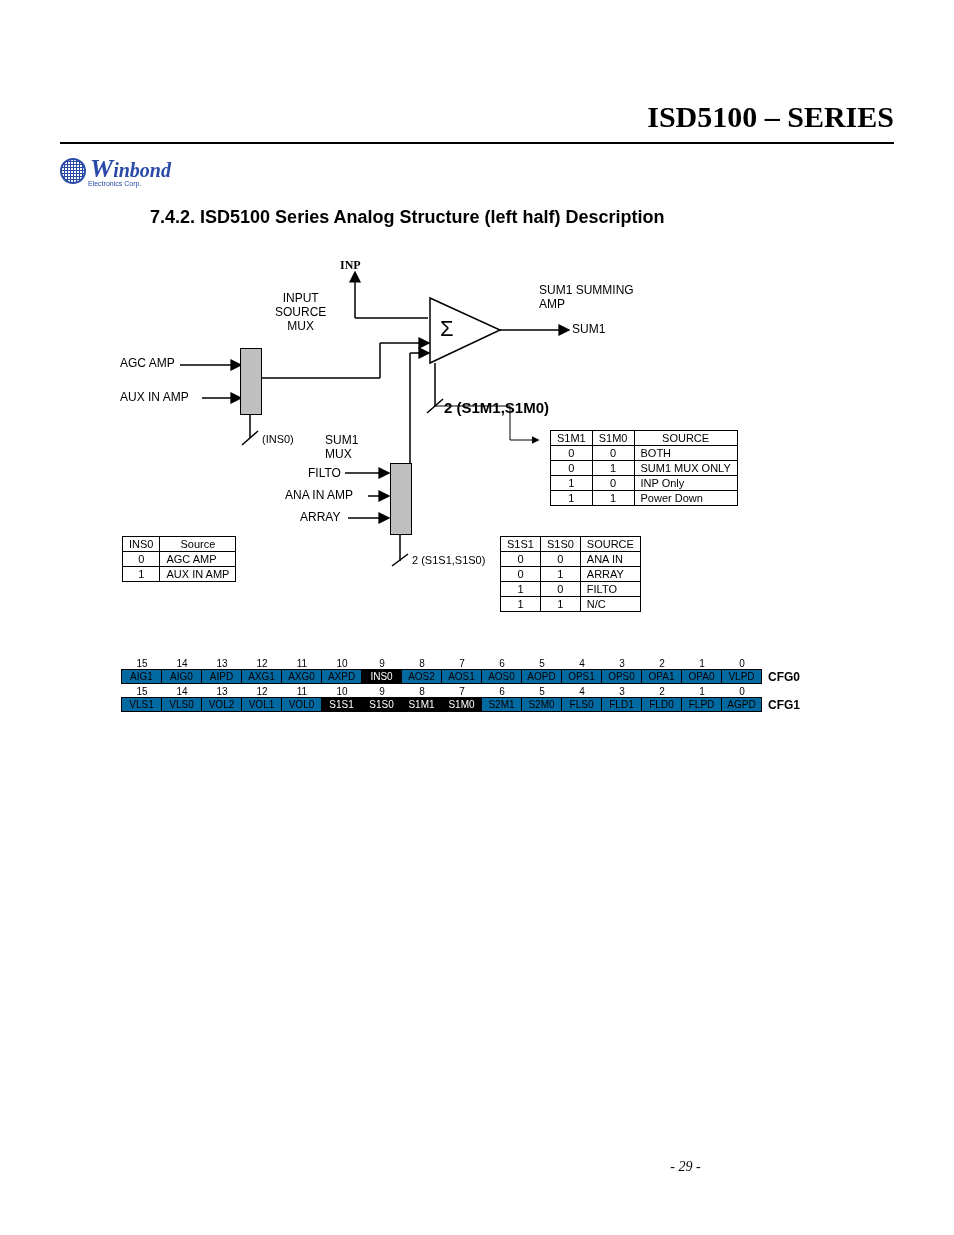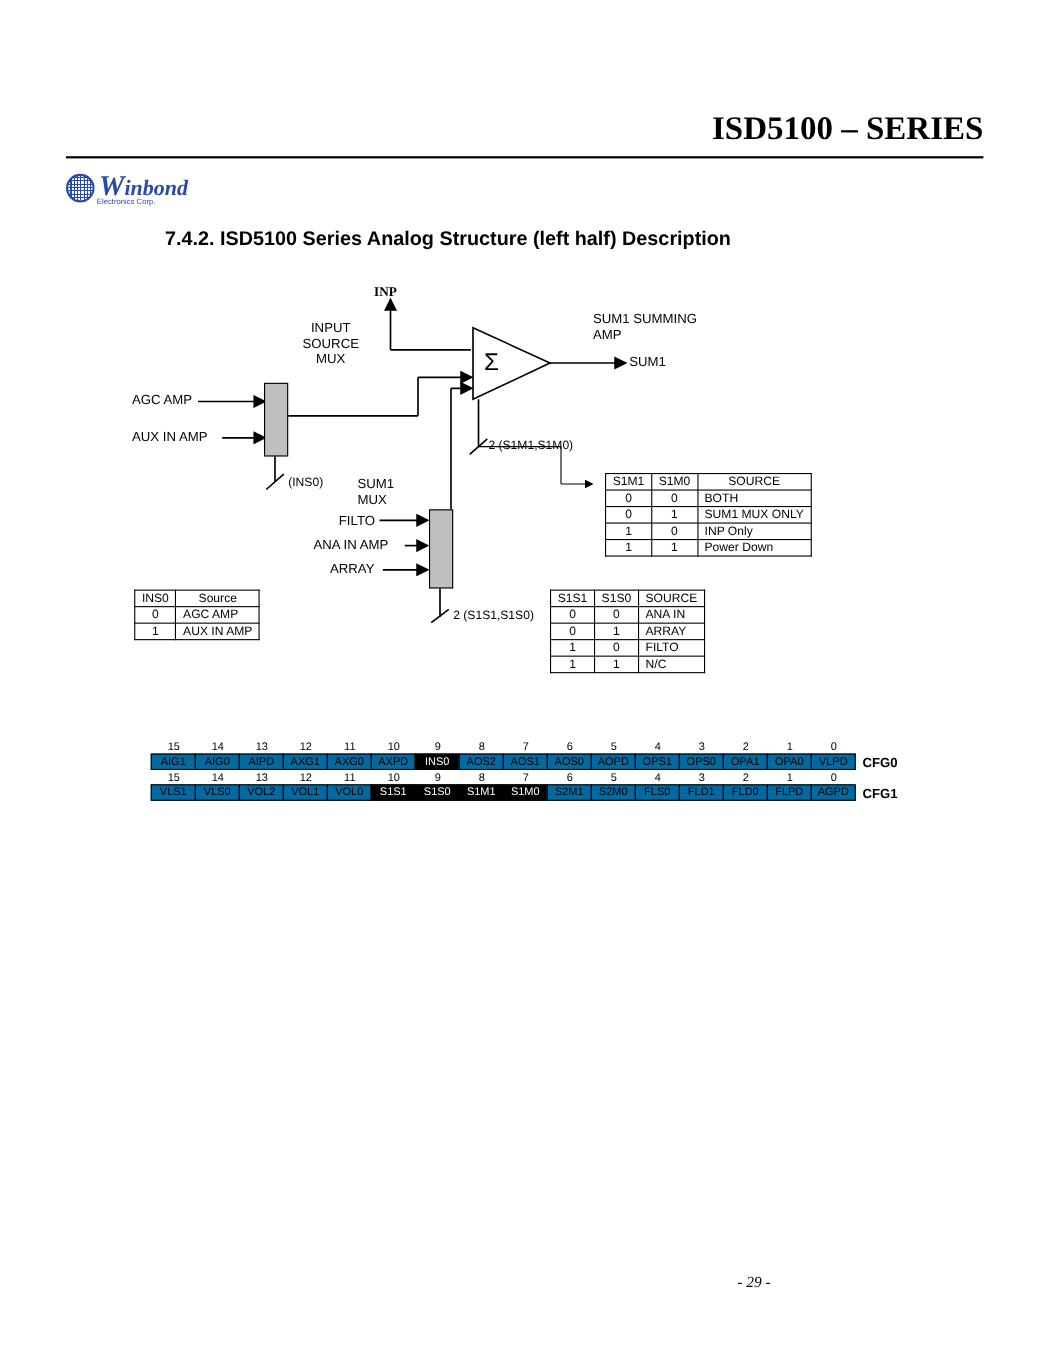--- a/index.html
+++ b/index.html
@@ -224,21 +224,21 @@
     <span class="lbl" style="left:-10px; top:132px;">AUX IN AMP</span>
 
     <div class="mux-box" style="left:110px; top:90px; width:20px; height:65px;"></div>
 
     <span class="lbl" style="left:409px; top:25px;">
       <span>SUM1 SUMMING</span><br><span>AMP</span>
     </span>
     <span class="lbl" style="left:310px; top:58px; font-size:22px;">Σ</span>
     <span class="lbl" style="left:442px; top:64px;">SUM1</span>
 
-    <span class="lbl" style="left:314px; top:141px; font-size:11px;">
+    <span class="lbl" style="left:314px; top:141px; font-size:15px;font-weight:bold;">
       <span>2</span> <span>(S1M1,S1M0)</span>
     </span>
 
     <span class="lbl" style="left:132px; top:175px; font-size:11px;">(INS0)</span>
 
     <span class="lbl" style="left:195px; top:175px;">
       <span>SUM1</span><br><span>MUX</span>
     </span>
     <span class="lbl" style="left:178px; top:208px;">FILTO</span>
     <span class="lbl" style="left:155px; top:230px;">ANA IN AMP</span>
@@ -320,21 +320,21 @@
             <td class="src">FILTO</td>
           </tr>
       <tr>
             <td>1</td>
             <td>1</td>
             <td class="src">N/C</td>
           </tr>
     </tbody>
       </table>
 
-    <div class="reg-area" style="position:absolute; left:-8px; top:400px; margin:16px;">
+    <div class="reg-area" style="position:absolute; left:-8px; top:400px; margin:0;">
       <div class="bitnums" id="bitnums0">
           <div>15</div>
           <div>14</div>
           <div>13</div>
           <div>12</div>
           <div>11</div>
           <div>10</div>
           <div>9</div>
           <div>8</div>
           <div>7</div>

